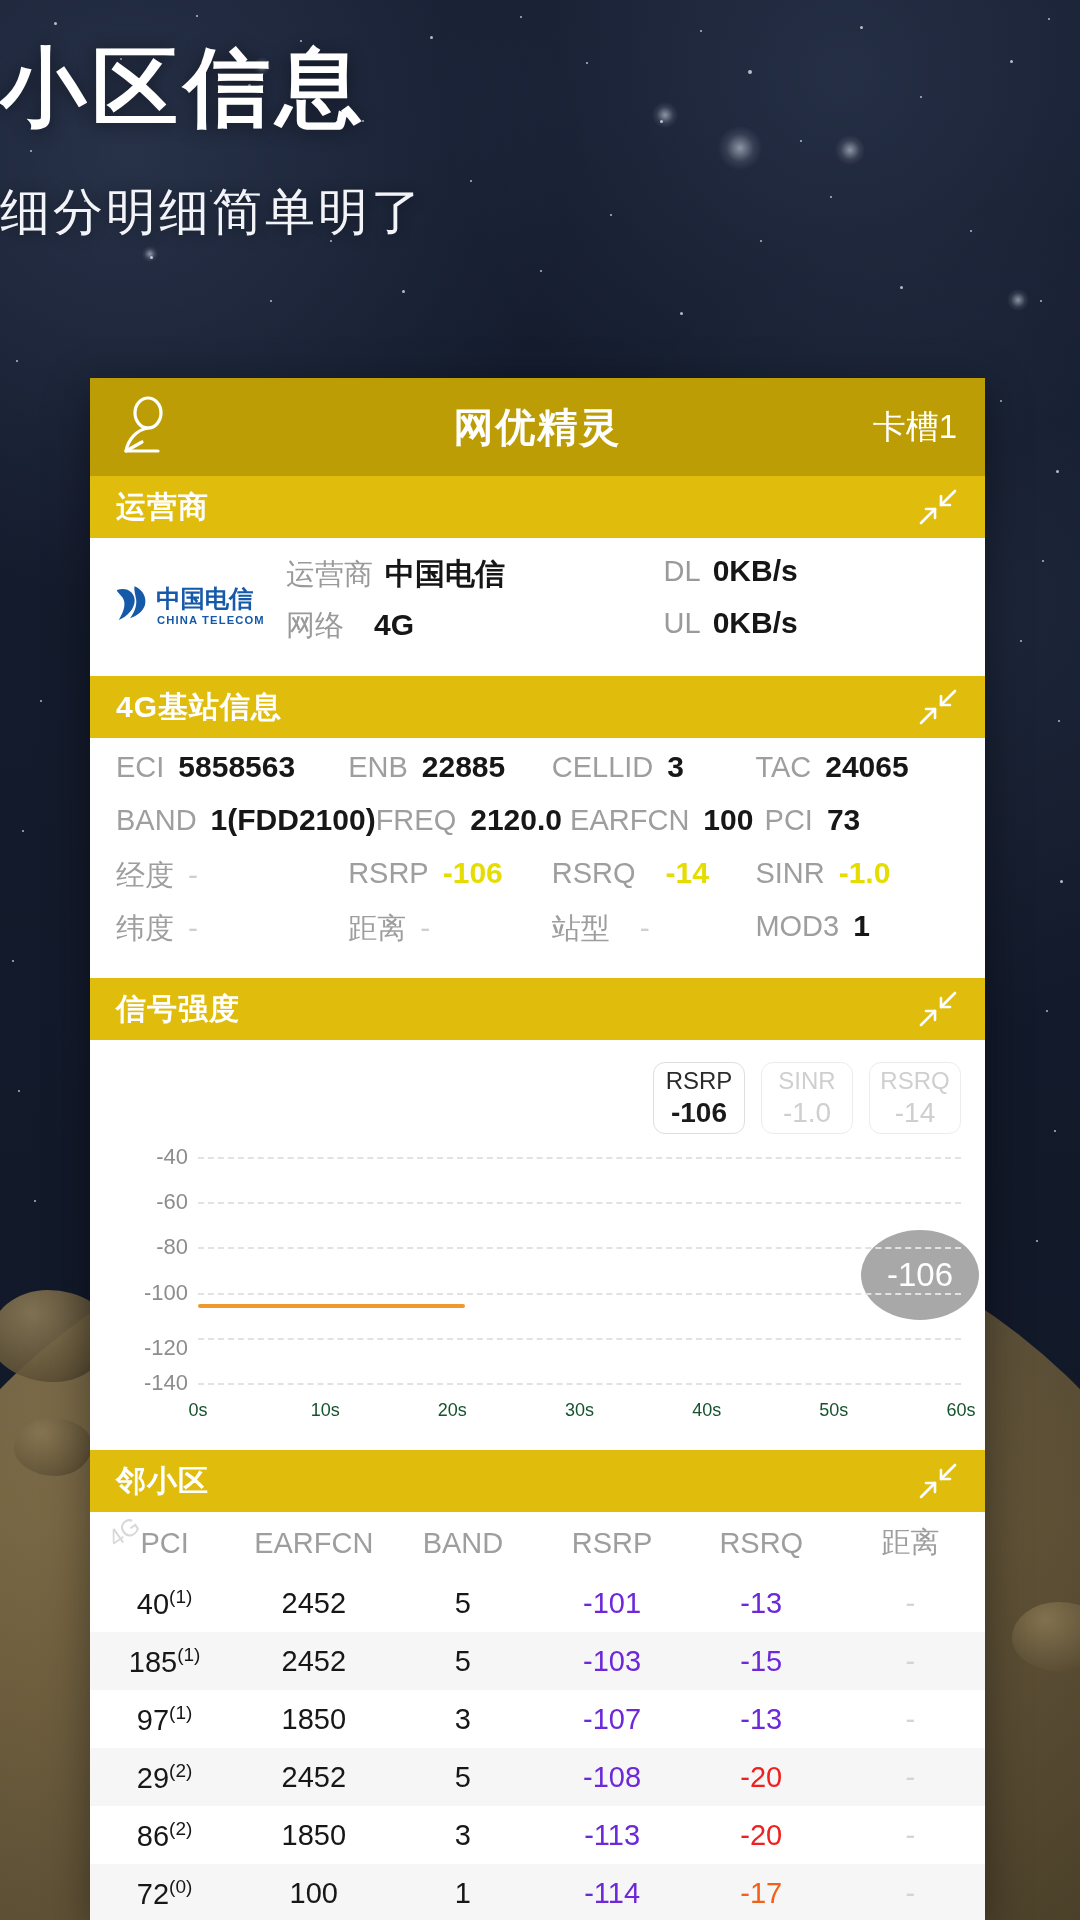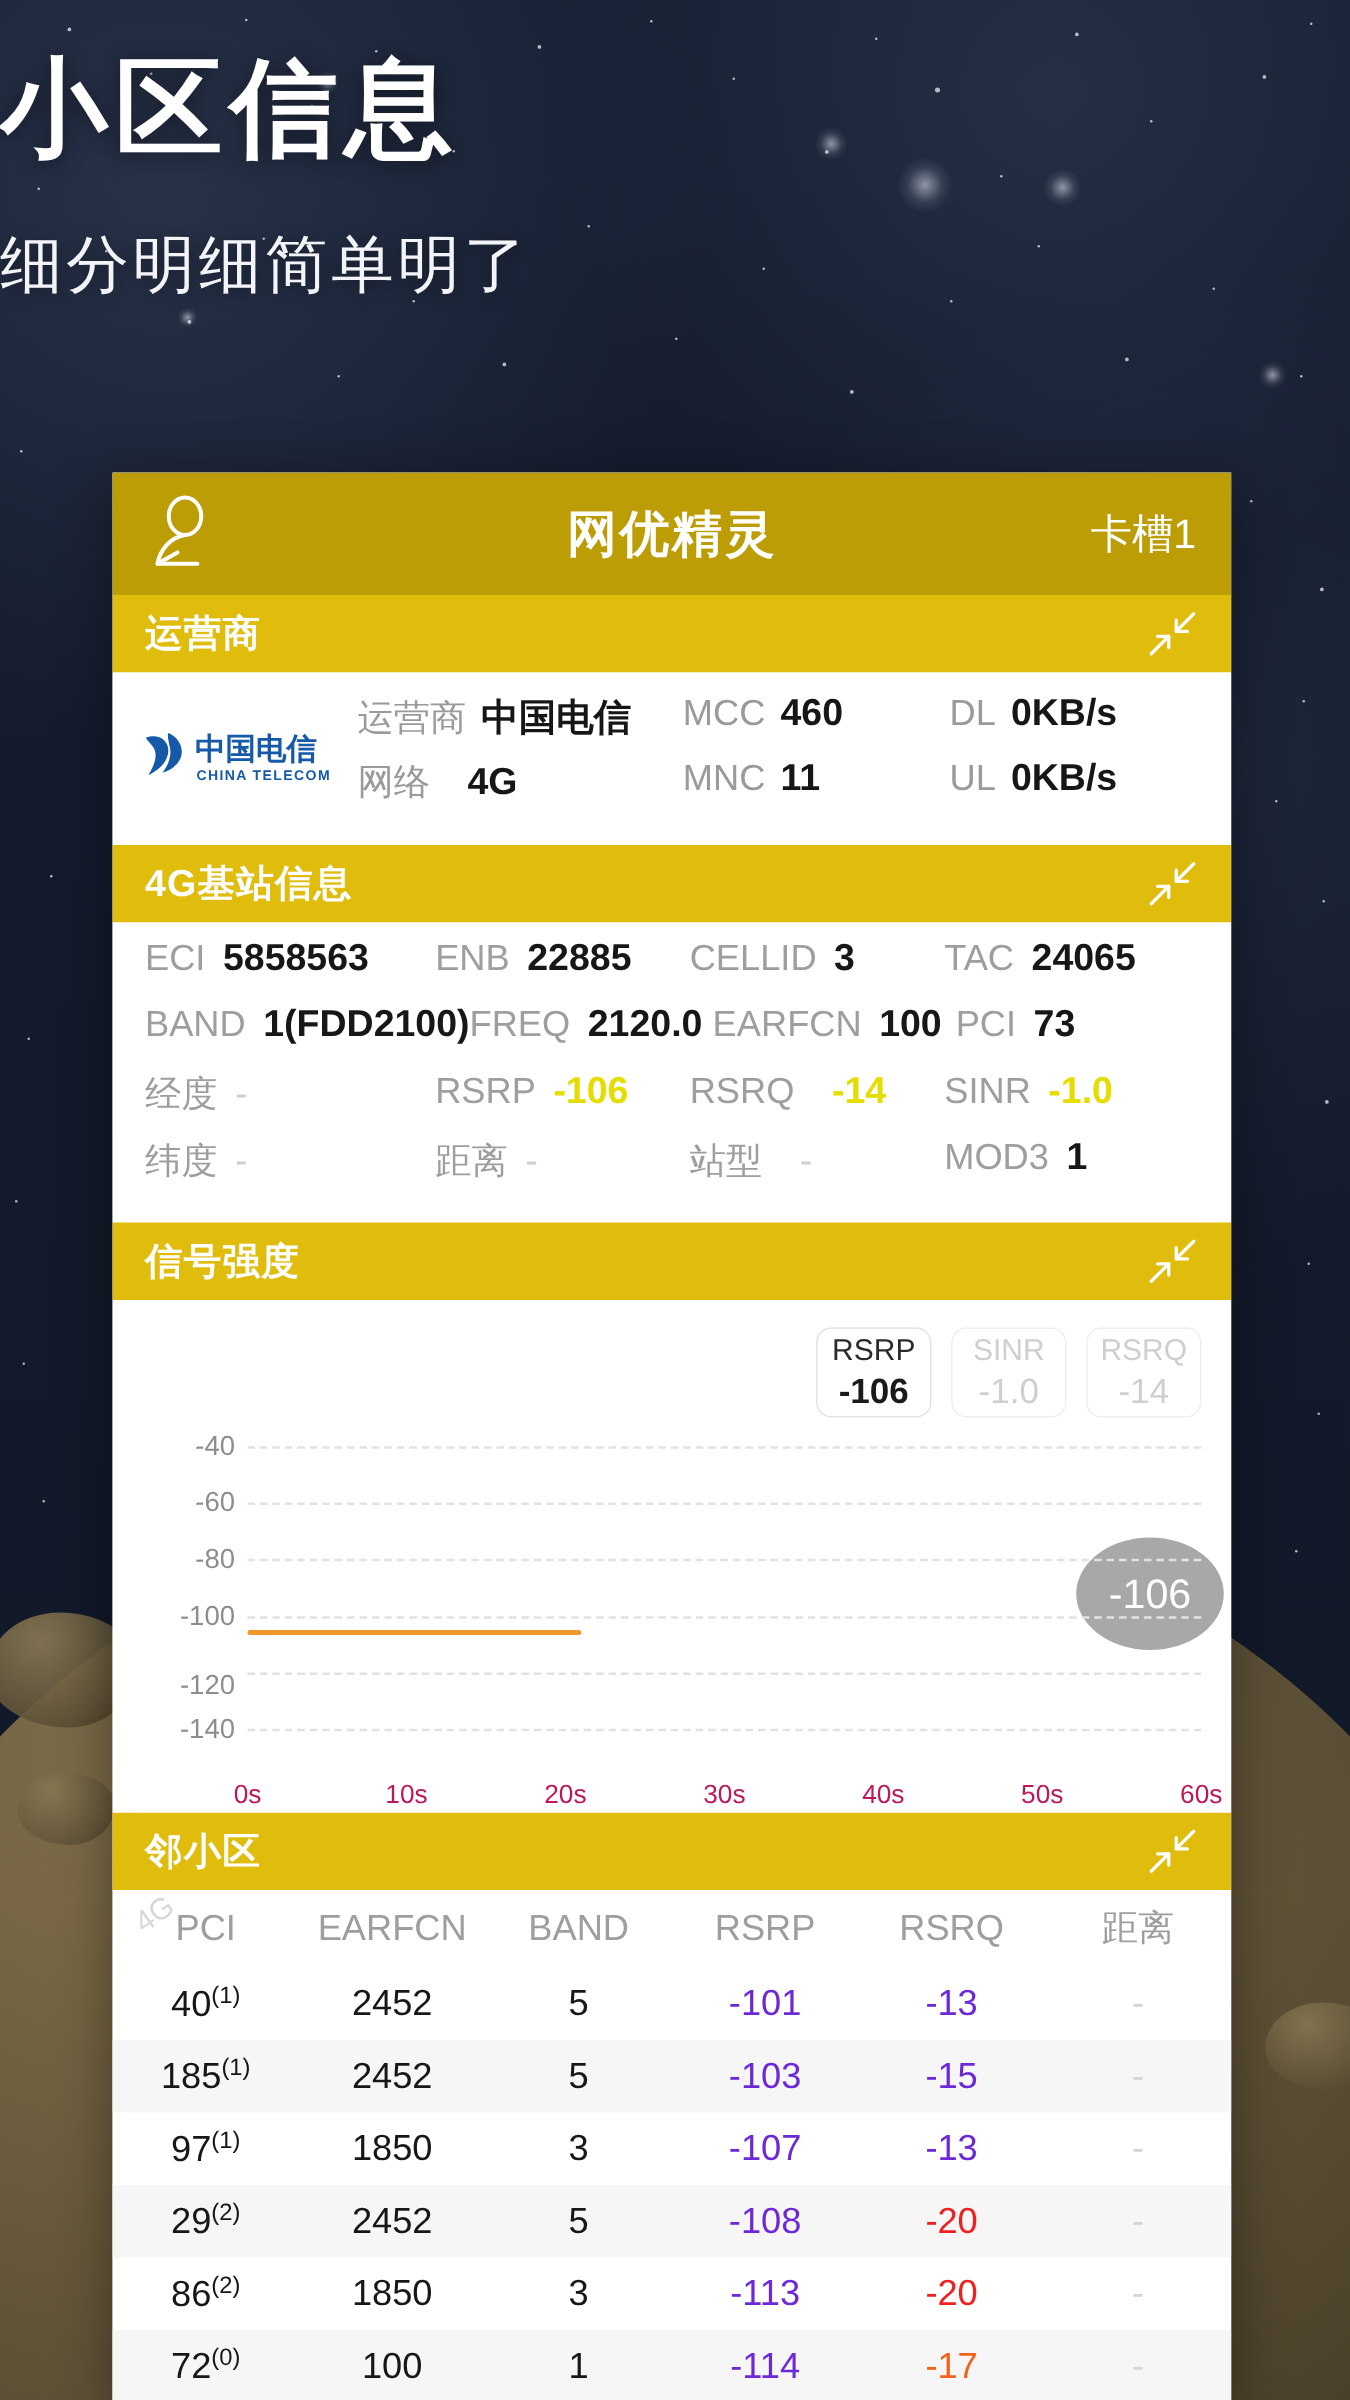--- a/index.html
+++ b/index.html
@@ -177,21 +177,21 @@
     position: absolute;
     width: 118px; height: 90px;
     background: #a8a8a8;
     border-radius: 50%;
     display: flex; align-items: center; justify-content: center;
     color: #ffffff; font-size: 33px;
   }
   .xaxis { position: relative; height: 44px; }
   .xlab {
     position: absolute; transform: translateX(-50%);
-    font-size: 21px; color: #be185d; margin-top: 24px;
+    font-size: 18px; color: #14532d;
   }
 
   
   .ntable { background: #fff; position: relative; }
   .nrow { display: flex; align-items: center; height: 58px; }
   .nrow.head { height: 62px; }
   .ncell { flex: 1; text-align: center; font-size: 29px; color: #171717; }
   .nrow.head .ncell { color: #9e9e9e; font-size: 29px; }
   .nrow.alt { background: #f6f6f6; }
   .ncell .sup { font-size: 19px; vertical-align: super; }
@@ -324,30 +324,20 @@
         <div class="op-col c1">
           <div class="kv">
             <span class="k">运营商</span>
             <span class="v">中国电信</span>
           </div>
           <div class="kv">
             <span class="k">网络</span>
             <span class="v" style="margin-left:18px">4G</span>
           </div>
         </div>
-        <div class="op-col c2">
-          <div class="kv">
-            <span class="k">MCC</span>
-            <span class="v">460</span>
-          </div>
-          <div class="kv">
-            <span class="k">MNC</span>
-            <span class="v">11</span>
-          </div>
-        </div>
         <div class="op-col c3">
           <div class="kv">
             <span class="k">DL</span>
             <span class="v">0KB/s</span>
           </div>
           <div class="kv">
             <span class="k">UL</span>
             <span class="v">0KB/s</span>
           </div>
         </div>

